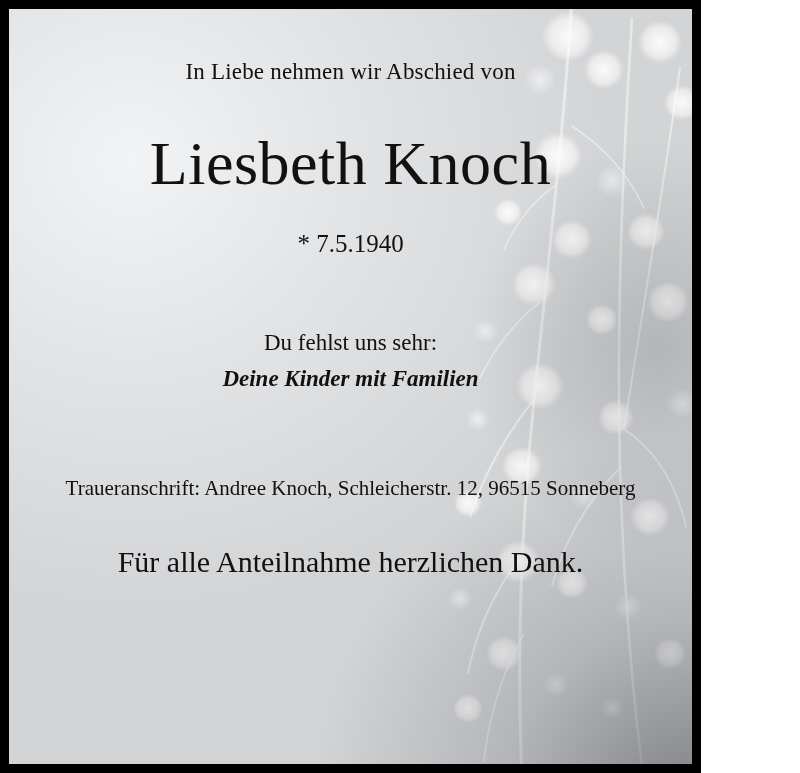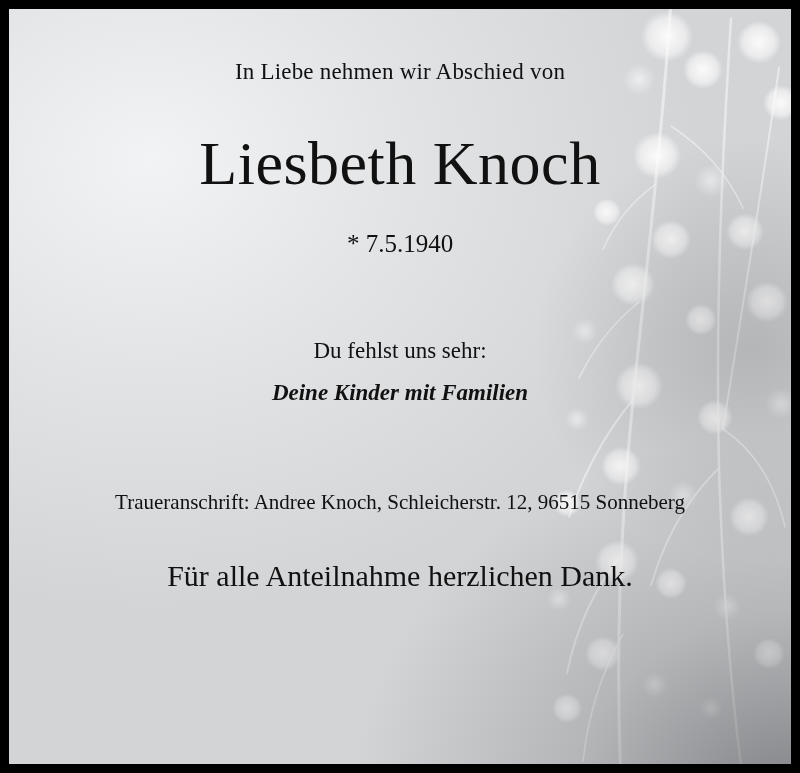--- a/index.html
+++ b/index.html
@@ -2,21 +2,21 @@
 <html><head>
 <meta charset="utf-8">
 <style>
   html, body {
     margin: 0;
     padding: 0;
     background: #ffffff;
   }
   #notice {
     position: relative;
-    width: 800px;
+    width: 701px;
     height: 773px;
     box-sizing: border-box;
     border: 9px solid #000000;
     overflow: hidden;
     font-family: "Liberation Serif", serif;
     color: #111111;
     background: #86efac;
   }
   
   .bg-base {
@@ -74,21 +74,21 @@
     gap: 50px;
     justify-content: center;
     align-items: baseline;
     white-space: nowrap;
   }
   .block-mid {
     margin: 64px 0 0 0;
   }
   .miss-line {
     font-size: 23px;
-    margin: 16px;
+    margin: 8px;
   }
   .family-line {
     font-size: 23px;
     font-weight: bold;
     margin: 10px 0 0 0;
     font-style: italic;
   }
   .block-place {
     margin: 72px 0 0 0;
   }

